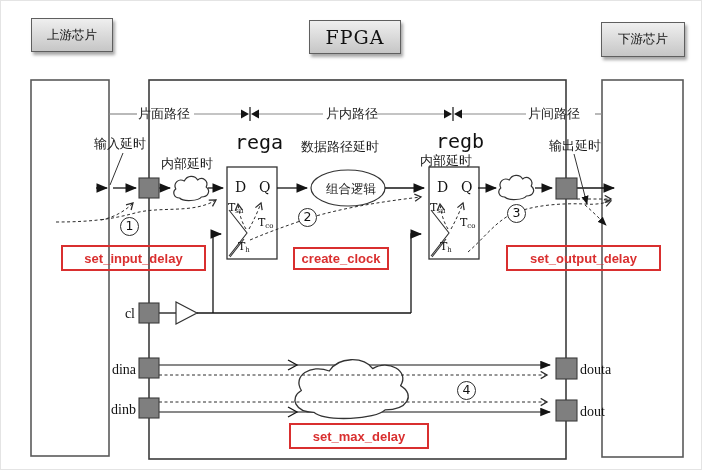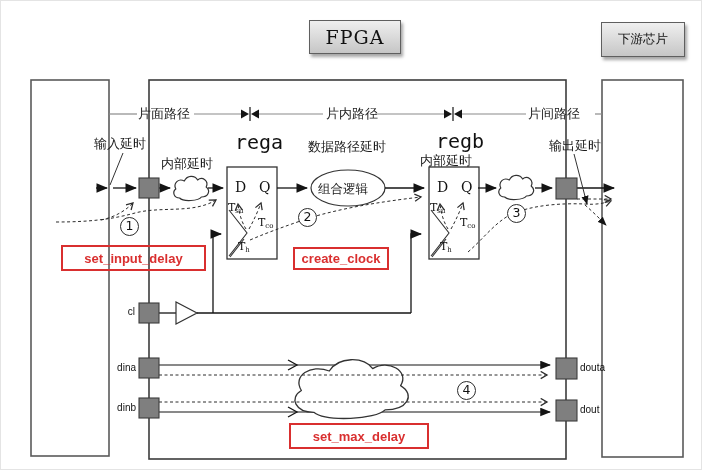--- a/index.html
+++ b/index.html
@@ -8,21 +8,21 @@
   .canvas > svg{position:absolute;left:0;top:0}
   .cn{position:absolute;font-size:13px;color:#1b1b1b;white-space:nowrap;line-height:1.05}
   .chipbox{position:absolute;display:flex;align-items:center;justify-content:center;
            background:linear-gradient(180deg,#efefef,#c6c6c6);border:1px solid #5f5f5f;
            box-shadow:2px 3px 3px rgba(0,0,0,.35);font-size:12.5px;color:#111}
   .chipbox.big{font-family:"DejaVu Serif",serif;font-size:19px;letter-spacing:1px}
   .regname{position:absolute;font-family:"DejaVu Sans Mono",monospace;font-size:20px;color:#111;white-space:nowrap}
   .pin{position:absolute;font-family:"DejaVu Serif",serif;font-size:14px;color:#111;line-height:1}
   .tlabel{position:absolute;font-family:"DejaVu Serif",serif;font-size:11px;color:#111;line-height:1;white-space:nowrap}
   .tlabel .sub{font-size:7px;vertical-align:-2px}
-  .portlabel{position:absolute;font-family:Liberation Sans, sans-serif;font-size:10px;color:#111;
+  .portlabel{position:absolute;font-family:Liberation Serif, serif;font-size:14px;color:#111;
              text-align:right;line-height:1;white-space:nowrap}
   .portlabel.lft{text-align:right}
   .circnum{position:absolute;width:19px;height:19px;border:1.3px solid #2c2c2c;border-radius:50%;
            display:flex;align-items:center;justify-content:center;font-size:12.5px;color:#111;
            background:#fff;box-sizing:border-box;line-height:1}
   .constraint{position:absolute;border:2px solid #d92f2f;display:flex;align-items:center;justify-content:center;
               font-family:"Liberation Sans",sans-serif;font-weight:bold;font-size:13px;color:#d92f2f;
               background:transparent;box-sizing:border-box;white-space:nowrap}
   .comb{position:absolute;font-size:12.5px;color:#1b1b1b;text-align:center;white-space:nowrap}
 </style>
@@ -142,34 +142,35 @@
       <rect x="138" y="177" width="20" height="20"></rect>
       <rect x="555" y="177" width="21" height="21"></rect>
       <rect x="138" y="302" width="20" height="20"></rect>
       <rect x="138" y="357" width="20" height="20"></rect>
       <rect x="138" y="397" width="20" height="20"></rect>
       <rect x="555" y="357" width="21" height="21"></rect>
       <rect x="555" y="399" width="21" height="21"></rect>
     </g>
   </svg>
 
+  <div class="chipbox" style="left:30px;top:17px;width:80px;height:32px">上游芯片</div>
   <div class="chipbox big" style="left:308px;top:19px;width:90px;height:32px">FPGA</div>
   <div class="chipbox" style="left:600px;top:21px;width:82px;height:33px">下游芯片</div>
 
   <div class="cn" style="left:137px;top:106px">片面路径</div>
   <div class="cn" style="left:325px;top:106px">片内路径</div>
   <div class="cn" style="left:527px;top:106px">片间路径</div>
 
   <div class="cn" style="left:93px;top:136px">输入延时</div>
   <div class="cn" style="left:160px;top:156px">内部延时</div>
-  <div class="cn" style="left:307px;top:139px">数据路径延时</div>
+  <div class="cn" style="left:300px;top:139px">数据路径延时</div>
   <div class="cn" style="left:419px;top:153px">内部延时</div>
   <div class="cn" style="left:548px;top:138px">输出延时</div>
 
-  <div class="comb" style="left:310px;top:180px;width:64px">组合逻辑</div>
+  <div class="comb" style="left:318px;top:180px;width:64px">组合逻辑</div>
 
   <div class="regname" style="left:234px;top:129px">rega</div>
   <div class="regname" style="left:435px;top:128px">regb</div>
 
   <div class="pin" style="left:234px;top:179px">D</div>
   <div class="pin" style="left:258px;top:179px">Q</div>
   <div class="pin" style="left:436px;top:179px">D</div>
   <div class="pin" style="left:460px;top:179px">Q</div>
 
   <div class="tlabel" style="left:227px;top:201px"><span>T</span><span class="sub">su</span></div>
@@ -186,15 +187,16 @@
   <div class="portlabel lft" style="left:579px;top:362px">douta</div>
   <div class="portlabel lft" style="left:579px;top:404px">dout</div>
 
   <div class="circnum" style="left:119px;top:216px">1</div>
   <div class="circnum" style="left:297px;top:207px">2</div>
   <div class="circnum" style="left:506px;top:203px">3</div>
   <div class="circnum" style="left:456px;top:380px">4</div>
 
   <div class="constraint" style="left:60px;top:244px;width:145px;height:26px">set_input_delay</div>
   <div class="constraint" style="left:292px;top:246px;width:96px;height:23px">create_clock</div>
+  <div class="constraint" style="left:505px;top:244px;width:155px;height:26px">set_output_delay</div>
   <div class="constraint" style="left:288px;top:422px;width:140px;height:26px">set_max_delay</div>
 
 </div>
 
 </body></html>

